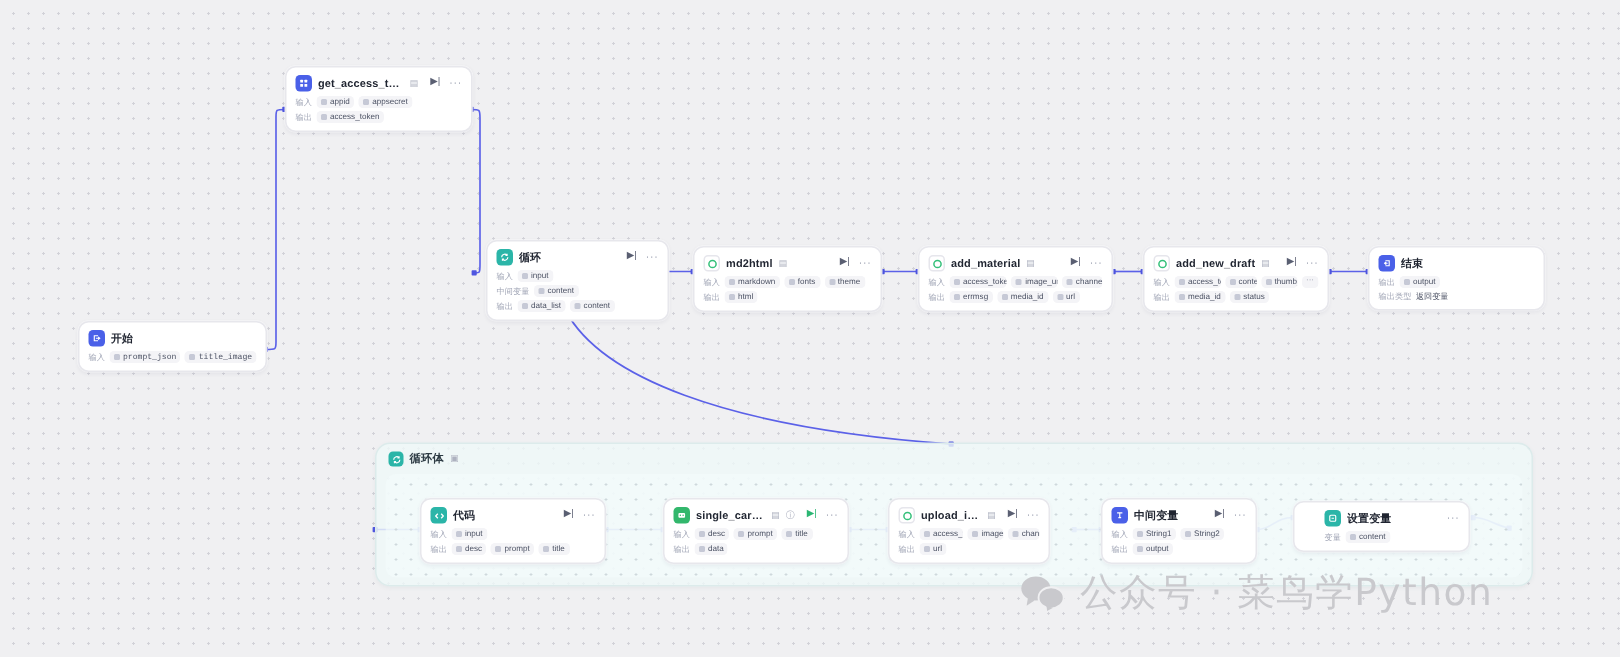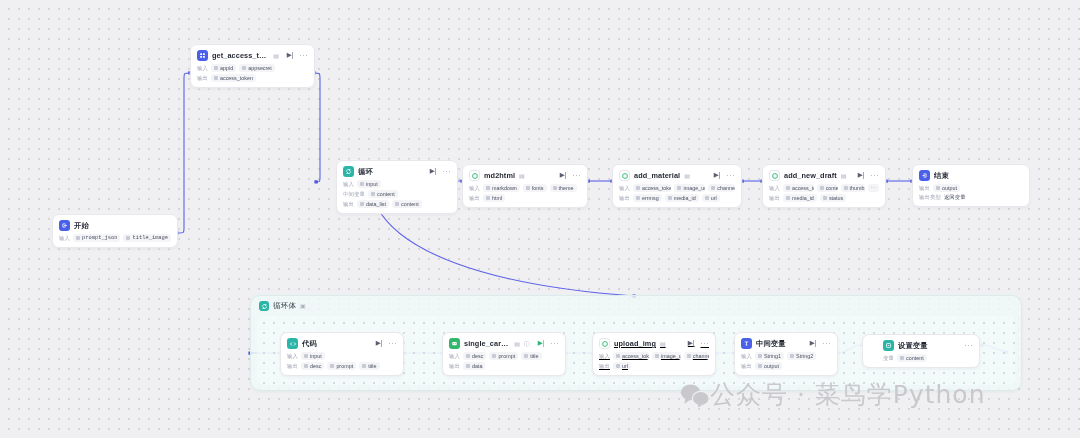--- a/index.html
+++ b/index.html
@@ -23,21 +23,21 @@
     position: absolute;
     border-radius: 10px;
     background: rgba(238,248,248,0.82);
     border: 1px solid #dcebeb;
     box-shadow: 0 1px 3px rgba(80,110,120,0.07);
   }
   .loopbody-hd {
     display: flex; align-items: center; gap: 4px;
     padding: 5px 8px 2px 8px;
   }
-  .loopbody-title { font-size: 7.5px; color: #2d3b44; font-weight: normal; letter-spacing: .2px; }
+  .loopbody-title { font-size: 7.5px; color: #2d3b44; font-weight: bold; letter-spacing: .2px; }
   .loopbody-inner {
     position: absolute; left: 6px; right: 6px; top: 20px; bottom: 5px;
     border-radius: 7px;
     background-image: radial-gradient(circle, #cfd9dc 0.7px, transparent 0.8px);
     background-size: 10px 10px;
     background-position: 2px 2px;
     background-color: rgba(244,251,251,0.6);
   }
 
   
@@ -86,21 +86,21 @@
   .chip .ct { width: 4px; height: 4px; border-radius: 1px; background: #c6c9d6; flex: 0 0 auto; }
   .chip-more {
     background: #f4f4f7; border-radius: 3px; padding: 1px 3px;
     font-size: 5.4px; color: #8a90a2; line-height: 1;
   }
   .plaintext { font-size: 5.4px; color: #4b5163; white-space: nowrap; }
 
   
   .watermark {
     position: absolute;
-    display: flex; align-items: center; 
+    display: flex; align-items: center; gap: 10px;
     color: #c9c9cd;
     user-select: none;
   }
   .wm-text { font-size: 25px; letter-spacing: 1px; font-family: "DejaVu Sans", sans-serif; }
   .wm-icon svg { display: block; }
 </style>
 </head>
 <body>
 
 <div id="canvas">
@@ -239,21 +239,21 @@
             </span>
           <span class="chip">
               <i class="ct"></i>
               <span>title_image</span>
             </span>
         </span>
         </div>
     </div>
   </div>
 
-  <div class="node" style="left:336px; top:160px; width:122px;">
+  <div class="node" style="left:324px; top:160px; width:122px;">
     <div class="node-hd">
       <span class="nico" style="background:#2bb5a8;">
         <svg width="7" height="7" viewBox="0 0 12 12" fill="none" stroke="#fff" stroke-width="1.4">
             <path d="M2.5 6a3.5 3.5 0 0 1 6-2.4M9.5 6a3.5 3.5 0 0 1-6 2.4"></path>
             <path d="M8.6 2.1v1.8H6.8M3.4 9.9V8.1h1.8"></path>
           </svg>
       </span>
       <span class="ntitle">循环</span>
       <span class="hd-spacer"></span>
       <span class="runbtn">▶|</span>
@@ -543,21 +543,21 @@
         <span class="chips">
           <span class="chip">
               <i class="ct"></i>
               <span>data</span>
             </span>
         </span>
         </div>
     </div>
   </div>
 
-  <div class="node" style="left:592px; top:332px; width:124px;text-decoration:underline;">
+  <div class="node" style="left:592px; top:332px; width:108px;">
     <div class="node-hd">
       <span class="nico" style="background:#fff;border:0.5px solid #e6e6ec;">
         <svg width="8" height="8" viewBox="0 0 12 12" fill="none" stroke="#35c07a" stroke-width="1.5">
             <circle cx="6" cy="6" r="3.6"></circle>
           </svg>
       </span>
       <span class="ntitle">upload_img</span>
       <span class="hd-badge">▤</span>
       <span class="hd-spacer"></span>
       <span class="runbtn">▶|</span>

